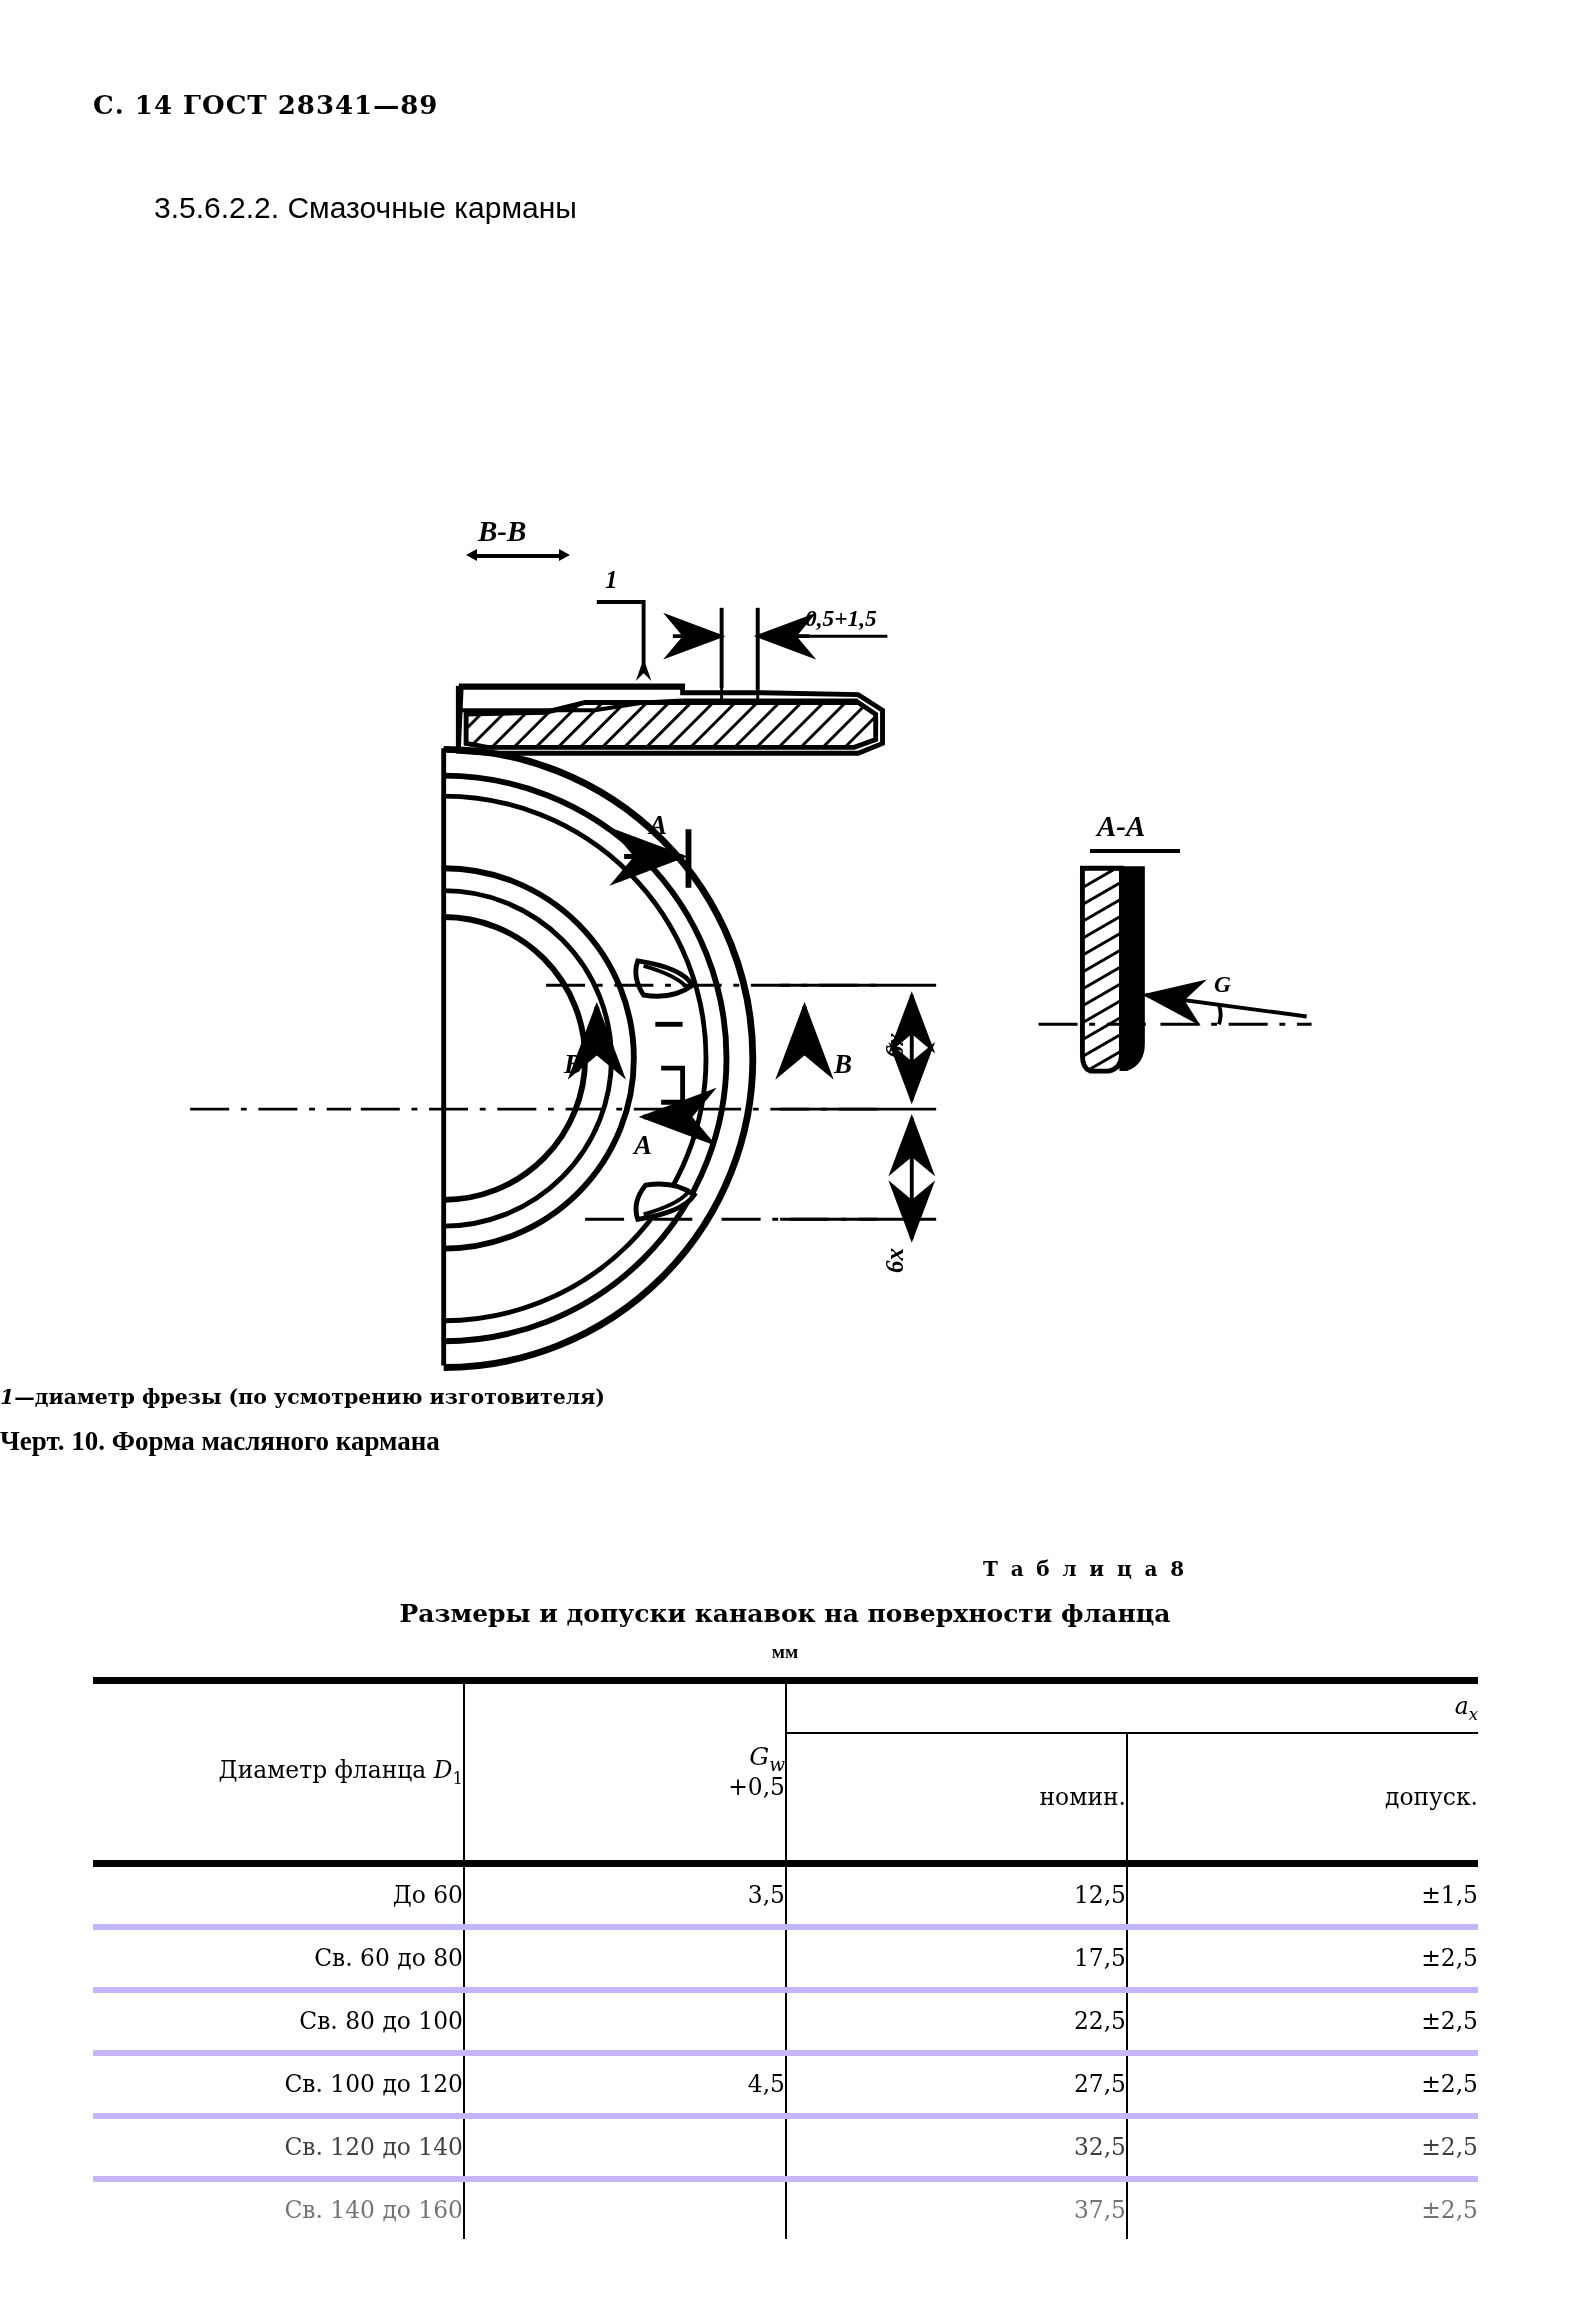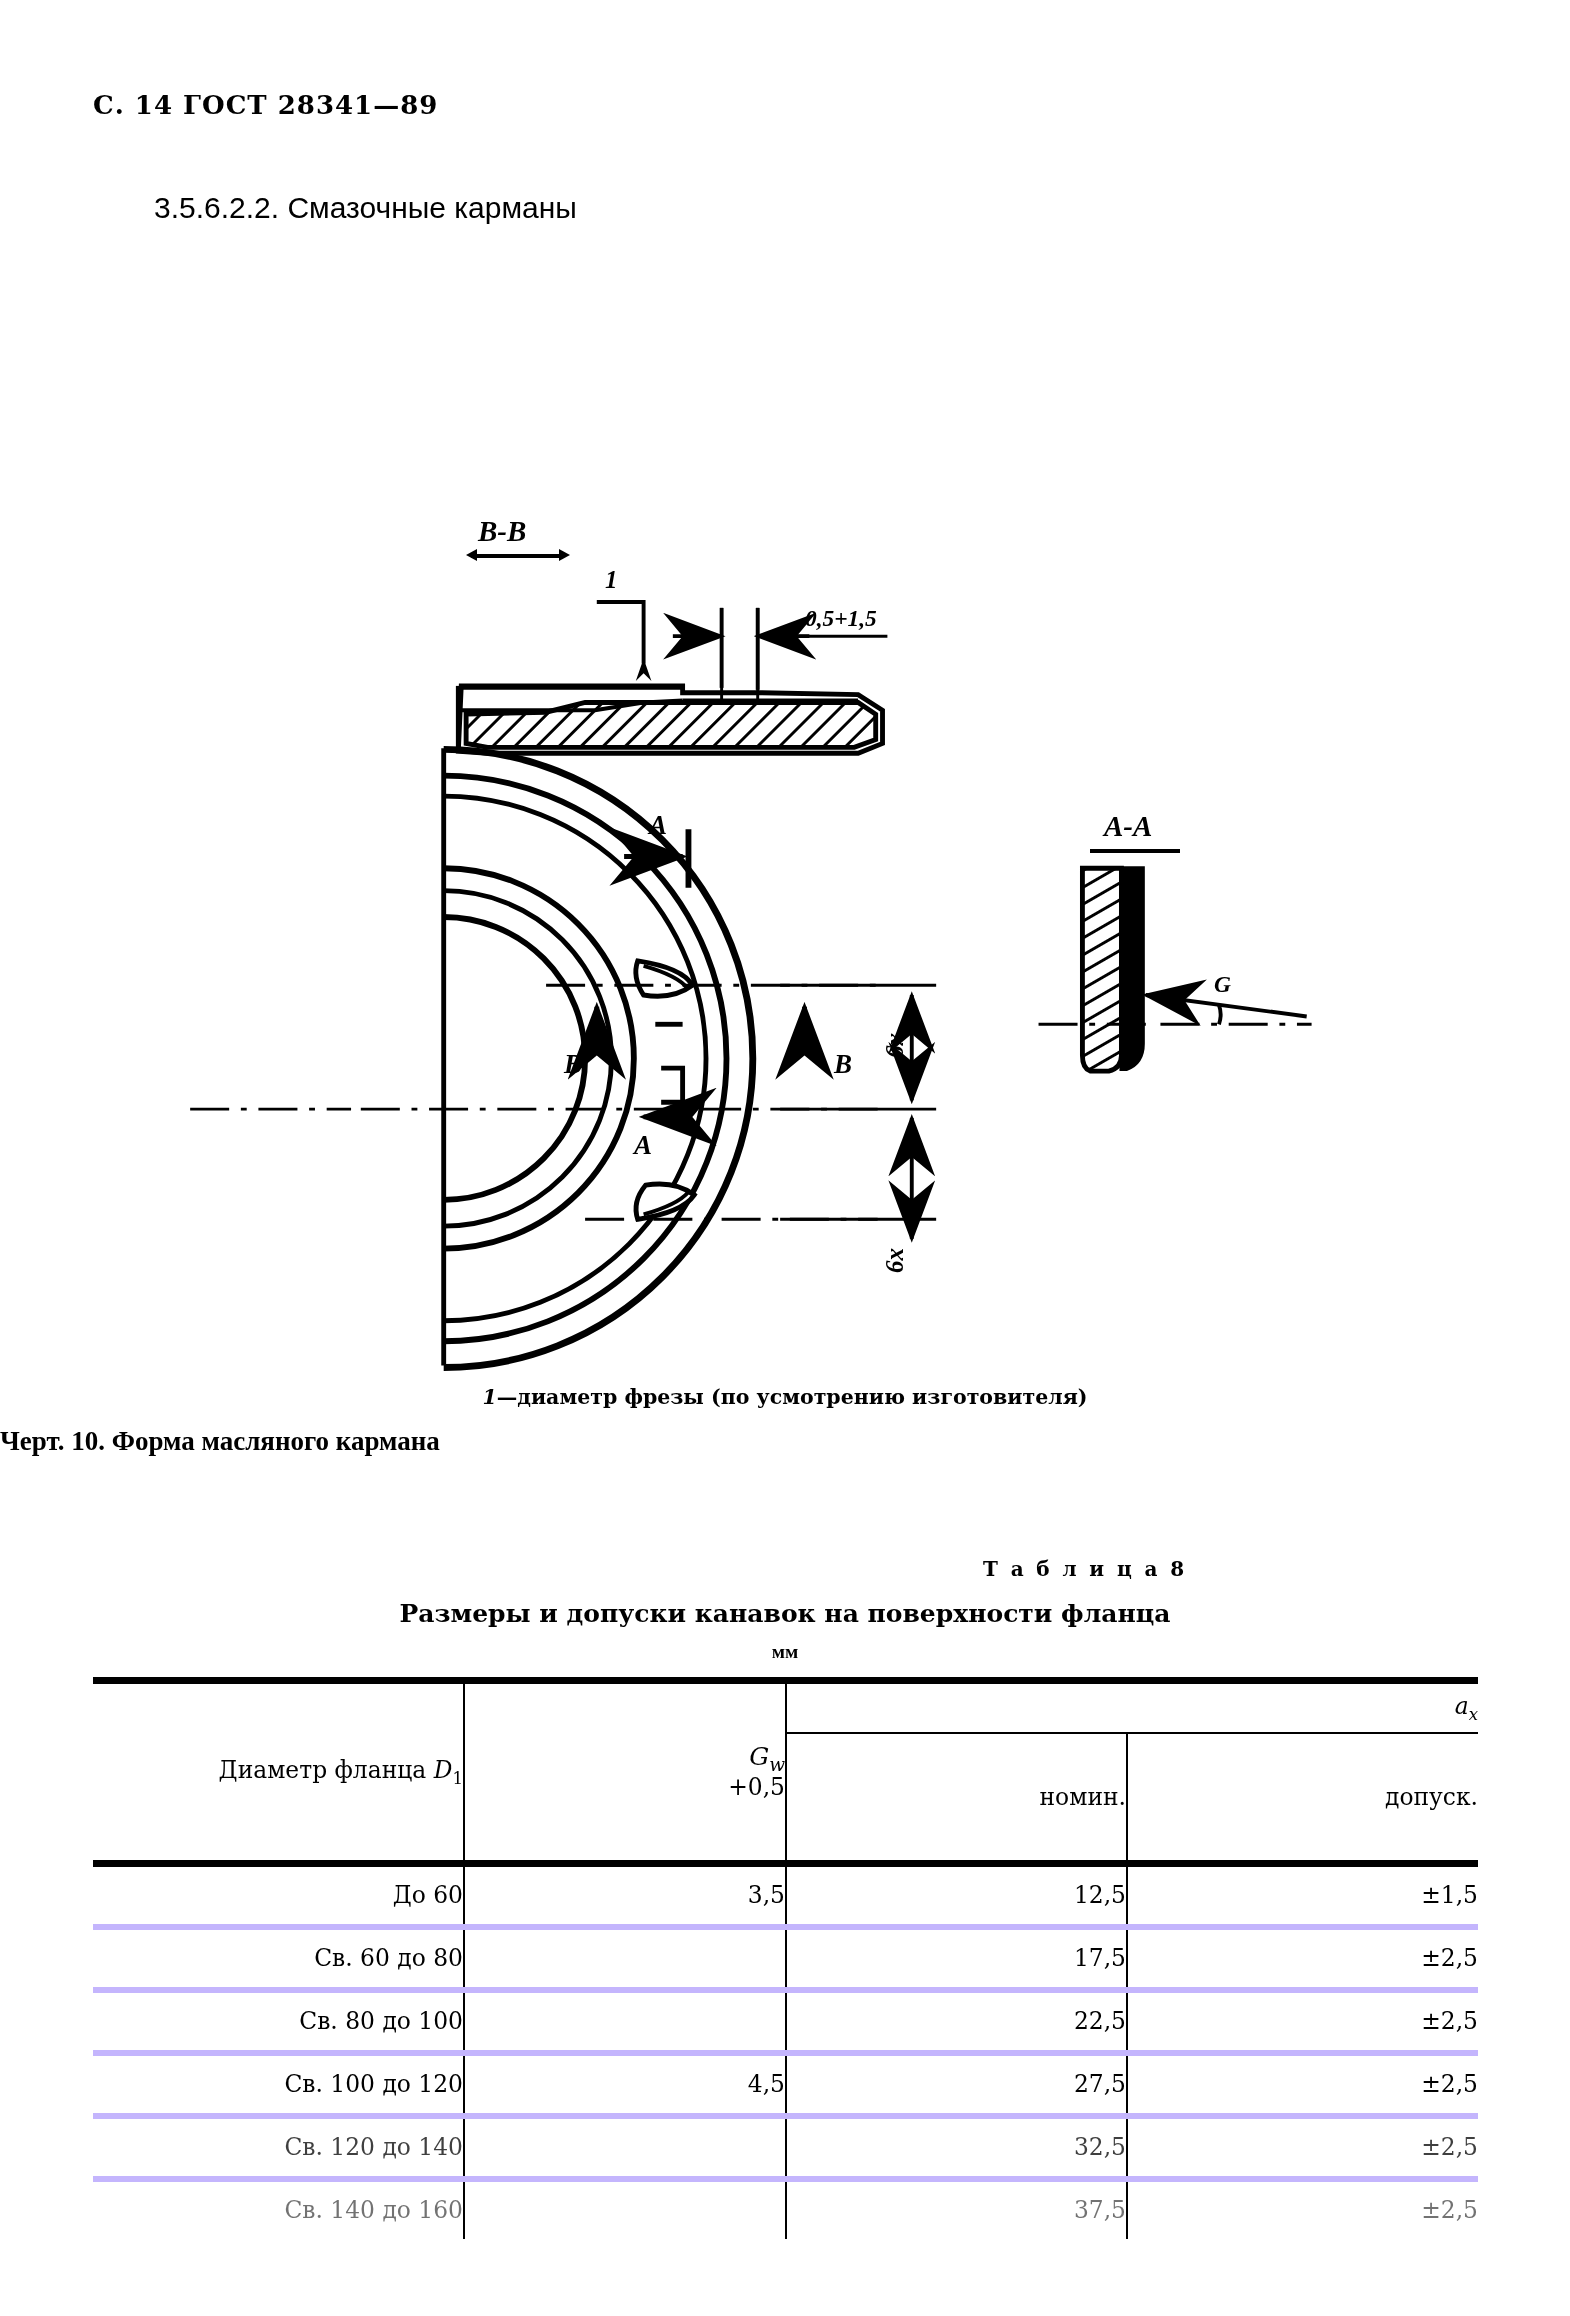--- a/index.html
+++ b/index.html
@@ -42,35 +42,35 @@
     font-weight:bold;
     white-space:nowrap;
   }
   .lbl-bb{left:478px;top:271px;font-size:29px;}
   .bb-underline{position:absolute;left:471px;top:310px;width:90px;height:3.9px;background:#000;}
   .bb-ul-arrow-l{position:absolute;left:466px;top:305px;width:0;height:0;
      border-top:6.8px solid transparent;border-bottom:6.8px solid transparent;border-right:11.7px solid #000;}
   .bb-ul-arrow-r{position:absolute;left:559px;top:305px;width:0;height:0;
      border-top:6.8px solid transparent;border-bottom:6.8px solid transparent;border-left:11.7px solid #000;}
 
-  .lbl-aa{left:1097px;top:566px;font-size:29px;margin-left:7px;}
+  .lbl-aa{left:1097px;top:566px;font-size:29px;}
   .aa-underline{position:absolute;left:1090px;top:605px;width:90px;height:3.9px;background:#000;}
 
   .lbl-one{left:605px;top:322px;font-size:25px;}
   .lbl-dim05{left:805px;top:361px;font-size:23.4px;}
   .lbl-A1{left:649px;top:566px;font-size:27px;}
   .lbl-A2{left:634px;top:886px;font-size:27px;}
   .lbl-B1{left:564px;top:805px;font-size:27px;}
   .lbl-B2{left:834px;top:805px;font-size:27px;}
   .lbl-6x-top{left:881px;top:814px;font-size:25px;transform:rotate(-90deg);transform-origin:left top;}
   .lbl-6x-bot{left:881px;top:1029px;font-size:25px;transform:rotate(-90deg);transform-origin:left top;}
   .lbl-G{left:1214px;top:727px;font-size:23.4px;}
 
   .fig-note{
-    position:absolute;left:0;top:1385px;width:1570px;text-align:center;
+    position:absolute;left:0;top:1385px;width:1570px;text-align:left;
     font-family:"DejaVu Serif", serif;font-weight:bold;font-size:20.5px;
   }
   .fig-note i{font-style:italic;}
   .fig-caption{
     position:absolute;left:0;top:1426px;width:1570px;text-align:left;
     font-family:"Liberation Serif", serif;font-weight:bold;font-size:27px;
   }
 
   
   .tbl-number{

